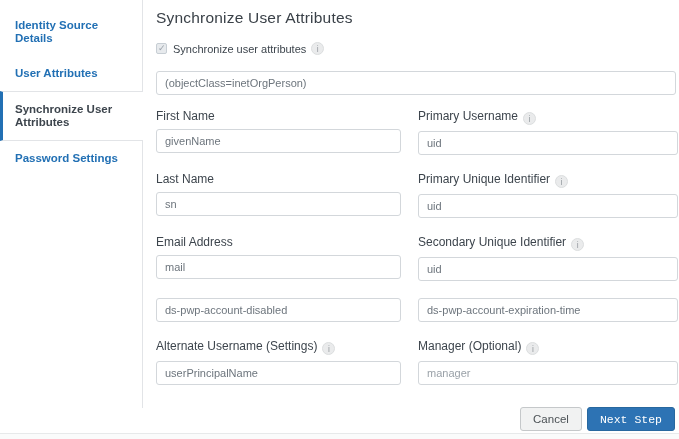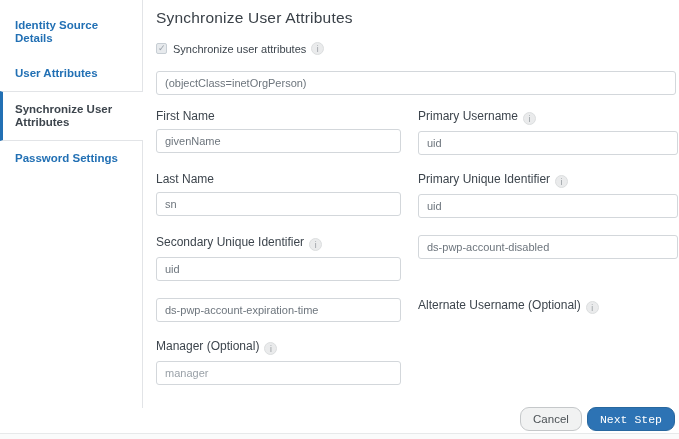--- a/index.html
+++ b/index.html
@@ -117,21 +117,21 @@
   .footer-btns {
     position:absolute;
     right:4px; bottom:8px;
     display:flex; gap:5px;
   }
   .btn {
     font-family:"Liberation Sans", sans-serif;
     font-size:11.5px;
     height:24px;
     padding:0 12px;
-    border-radius:9px;
+    border-radius:3px;
     cursor:pointer;
   }
   .btn-cancel {
     background:#f1f2f2;
     border:1px solid #c5c8ca;
     color:#4c5256;
   }
   .btn-primary {
     background:#2d73b4;
     border:1px solid #28689f;
@@ -170,24 +170,25 @@
 
     <div class="field search-field">
       <input class="txt" value="(objectClass=inetOrgPerson)" style="">
     </div>
 
     <div class="rows">
         <div class="field"><div class="label"><span>First Name</span></div><input class="txt" value="givenName" style=""></div>
         <div class="field"><div class="label"><span>Primary Username</span><span class="info">i</span></div><input class="txt" value="uid" style=""></div>
         <div class="field"><div class="label"><span>Last Name</span></div><input class="txt" value="sn" style=""></div>
         <div class="field"><div class="label"><span>Primary Unique Identifier</span><span class="info">i</span></div><input class="txt" value="uid" style=""></div>
+        <div class="field"><div class="label"><span>Email Address</span></div><input class="txt" value="mail" style=""></div>
         <div class="field"><div class="label"><span>Secondary Unique Identifier</span><span class="info">i</span></div><input class="txt" value="uid" style=""></div>
         <div class="field"><input class="txt" value="ds-pwp-account-disabled" style=""></div>
         <div class="field"><input class="txt" value="ds-pwp-account-expiration-time" style=""></div>
-        <div class="field"><div class="label"><span>Alternate Username (Optional)</span><span class="info">i</span></div></div>
+        <div class="field"><div class="label"><span>Alternate Username (Settings)</span><span class="info">i</span></div><input class="txt" value="userPrincipalName" style=""></div>
         <div class="field"><div class="label"><span>Manager (Optional)</span><span class="info">i</span></div><input class="txt" placeholder="manager" style=""></div>
       </div>
   </div>
 
   <div class="footer-btns">
     <button class="btn btn-cancel">Cancel</button>
     <button class="btn btn-primary">Next Step</button>
   </div>
 
   <div class="bottom-strip"></div>

